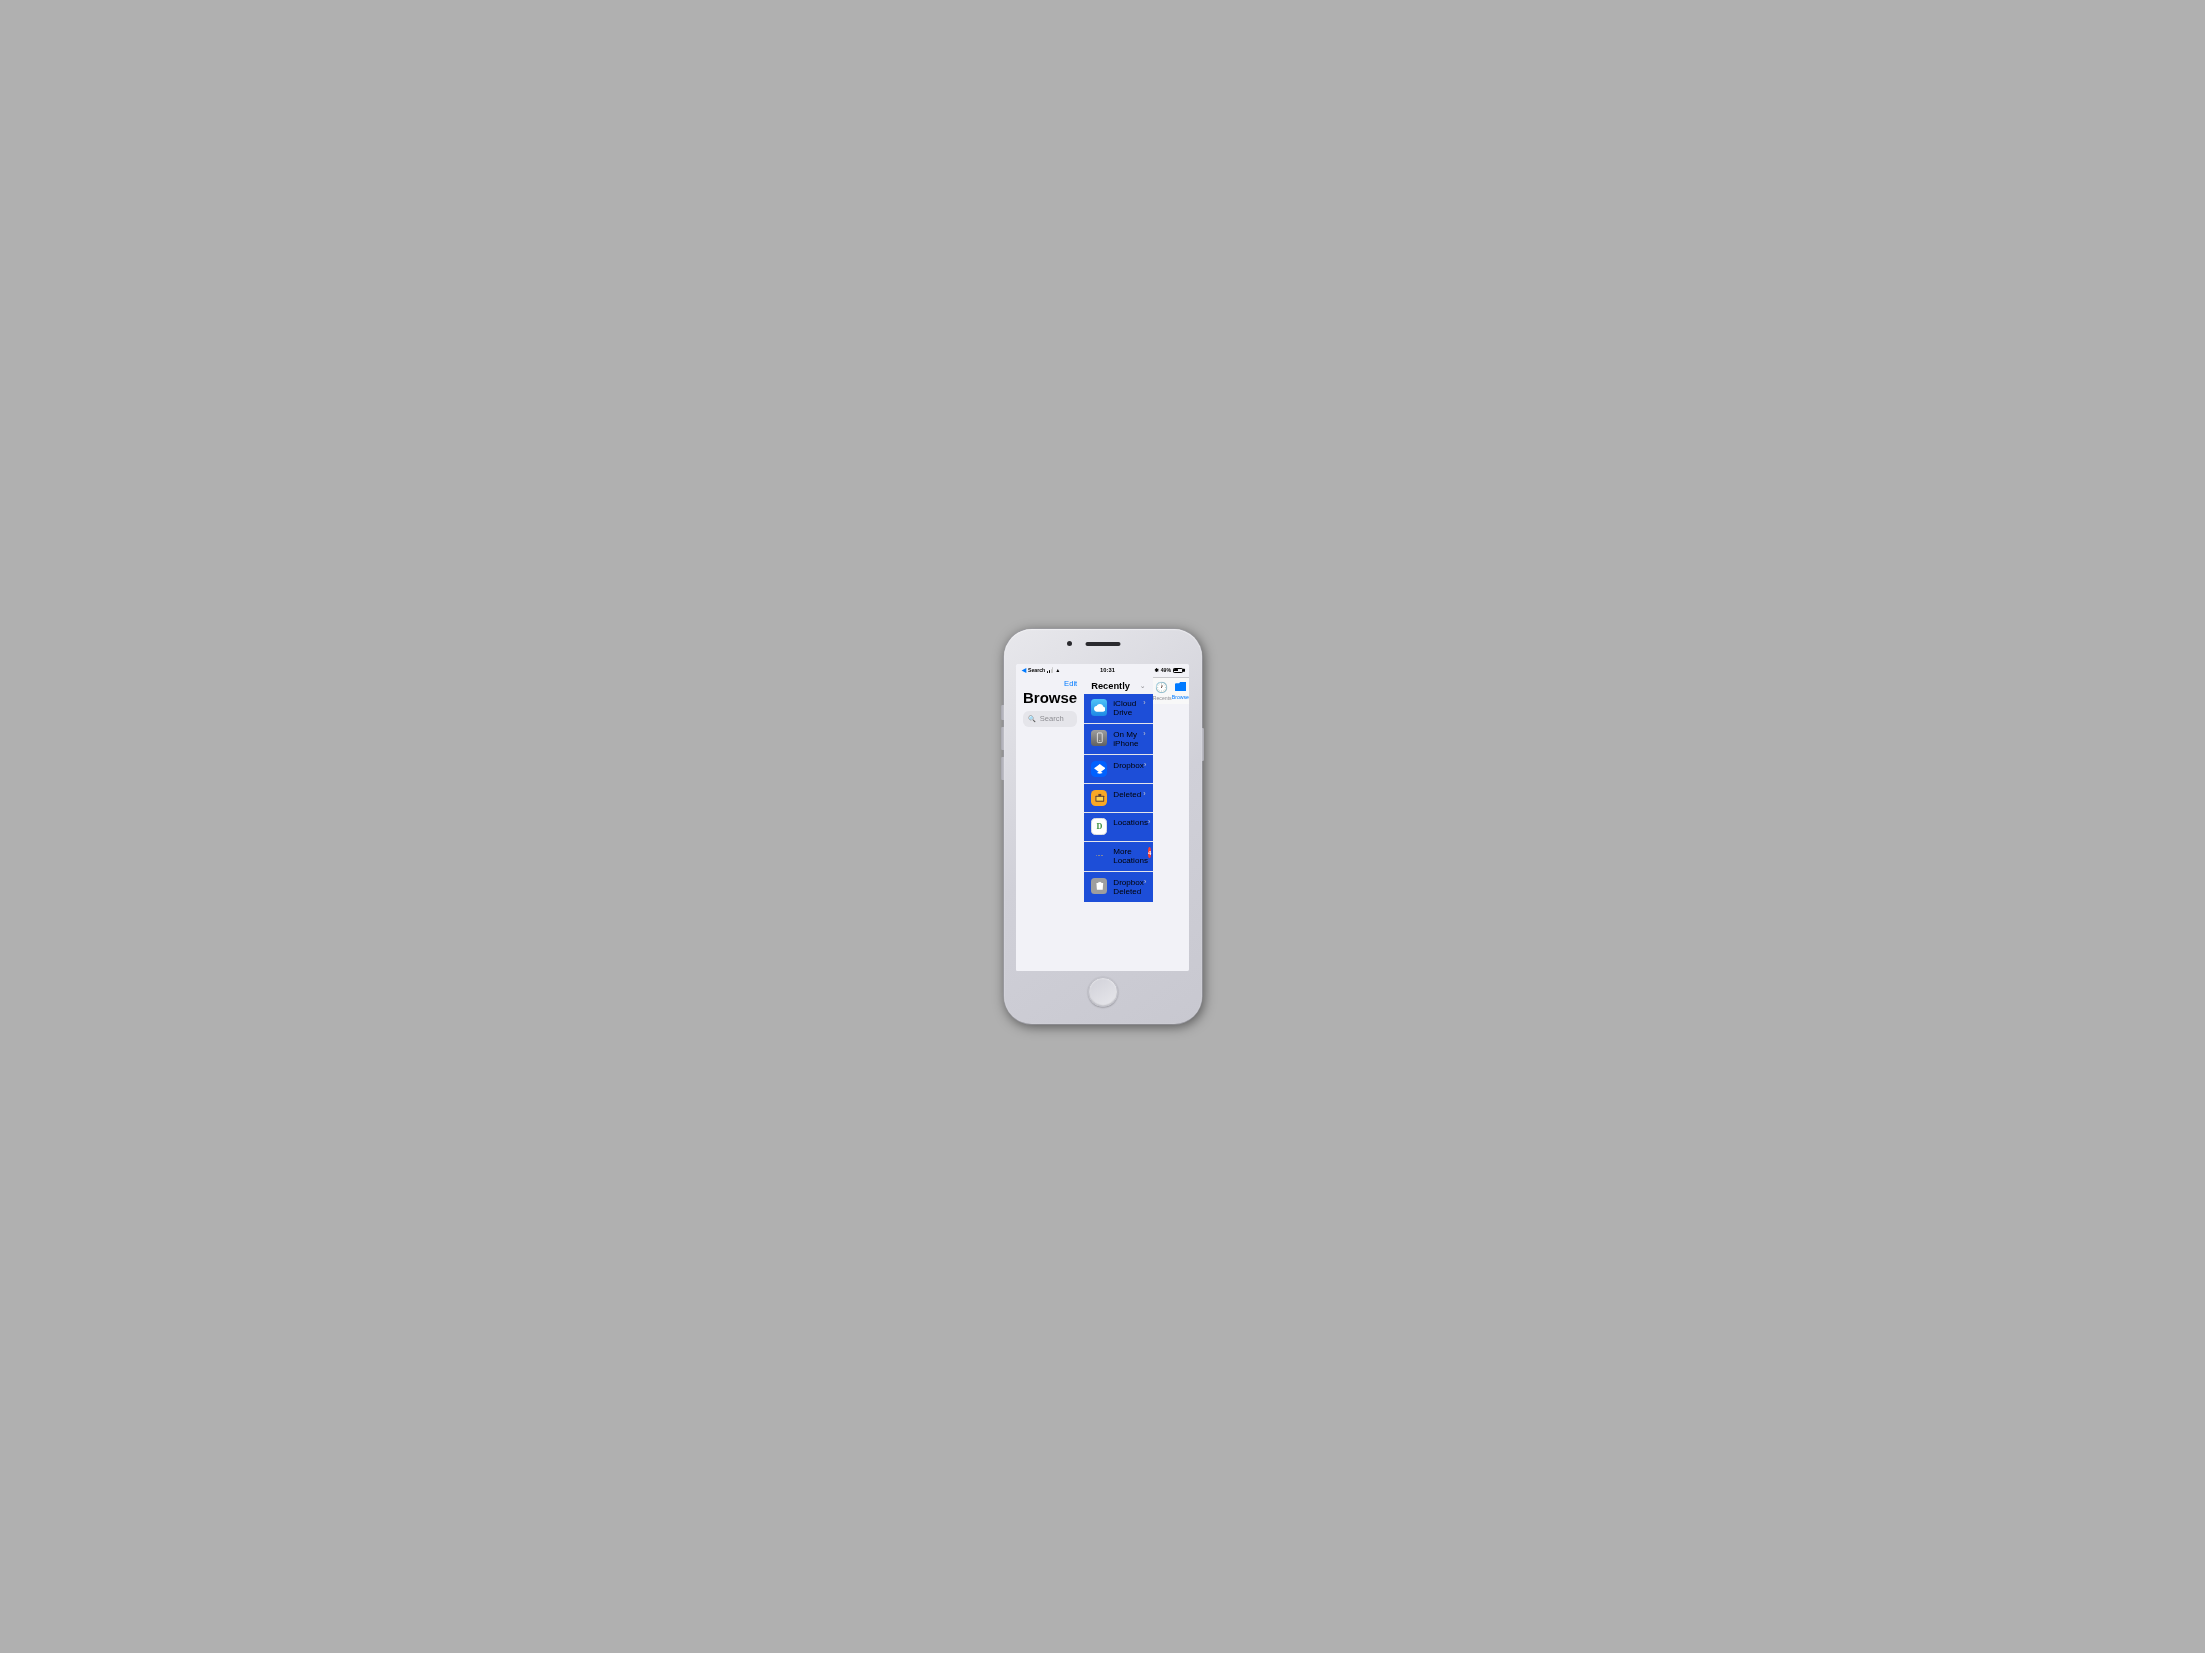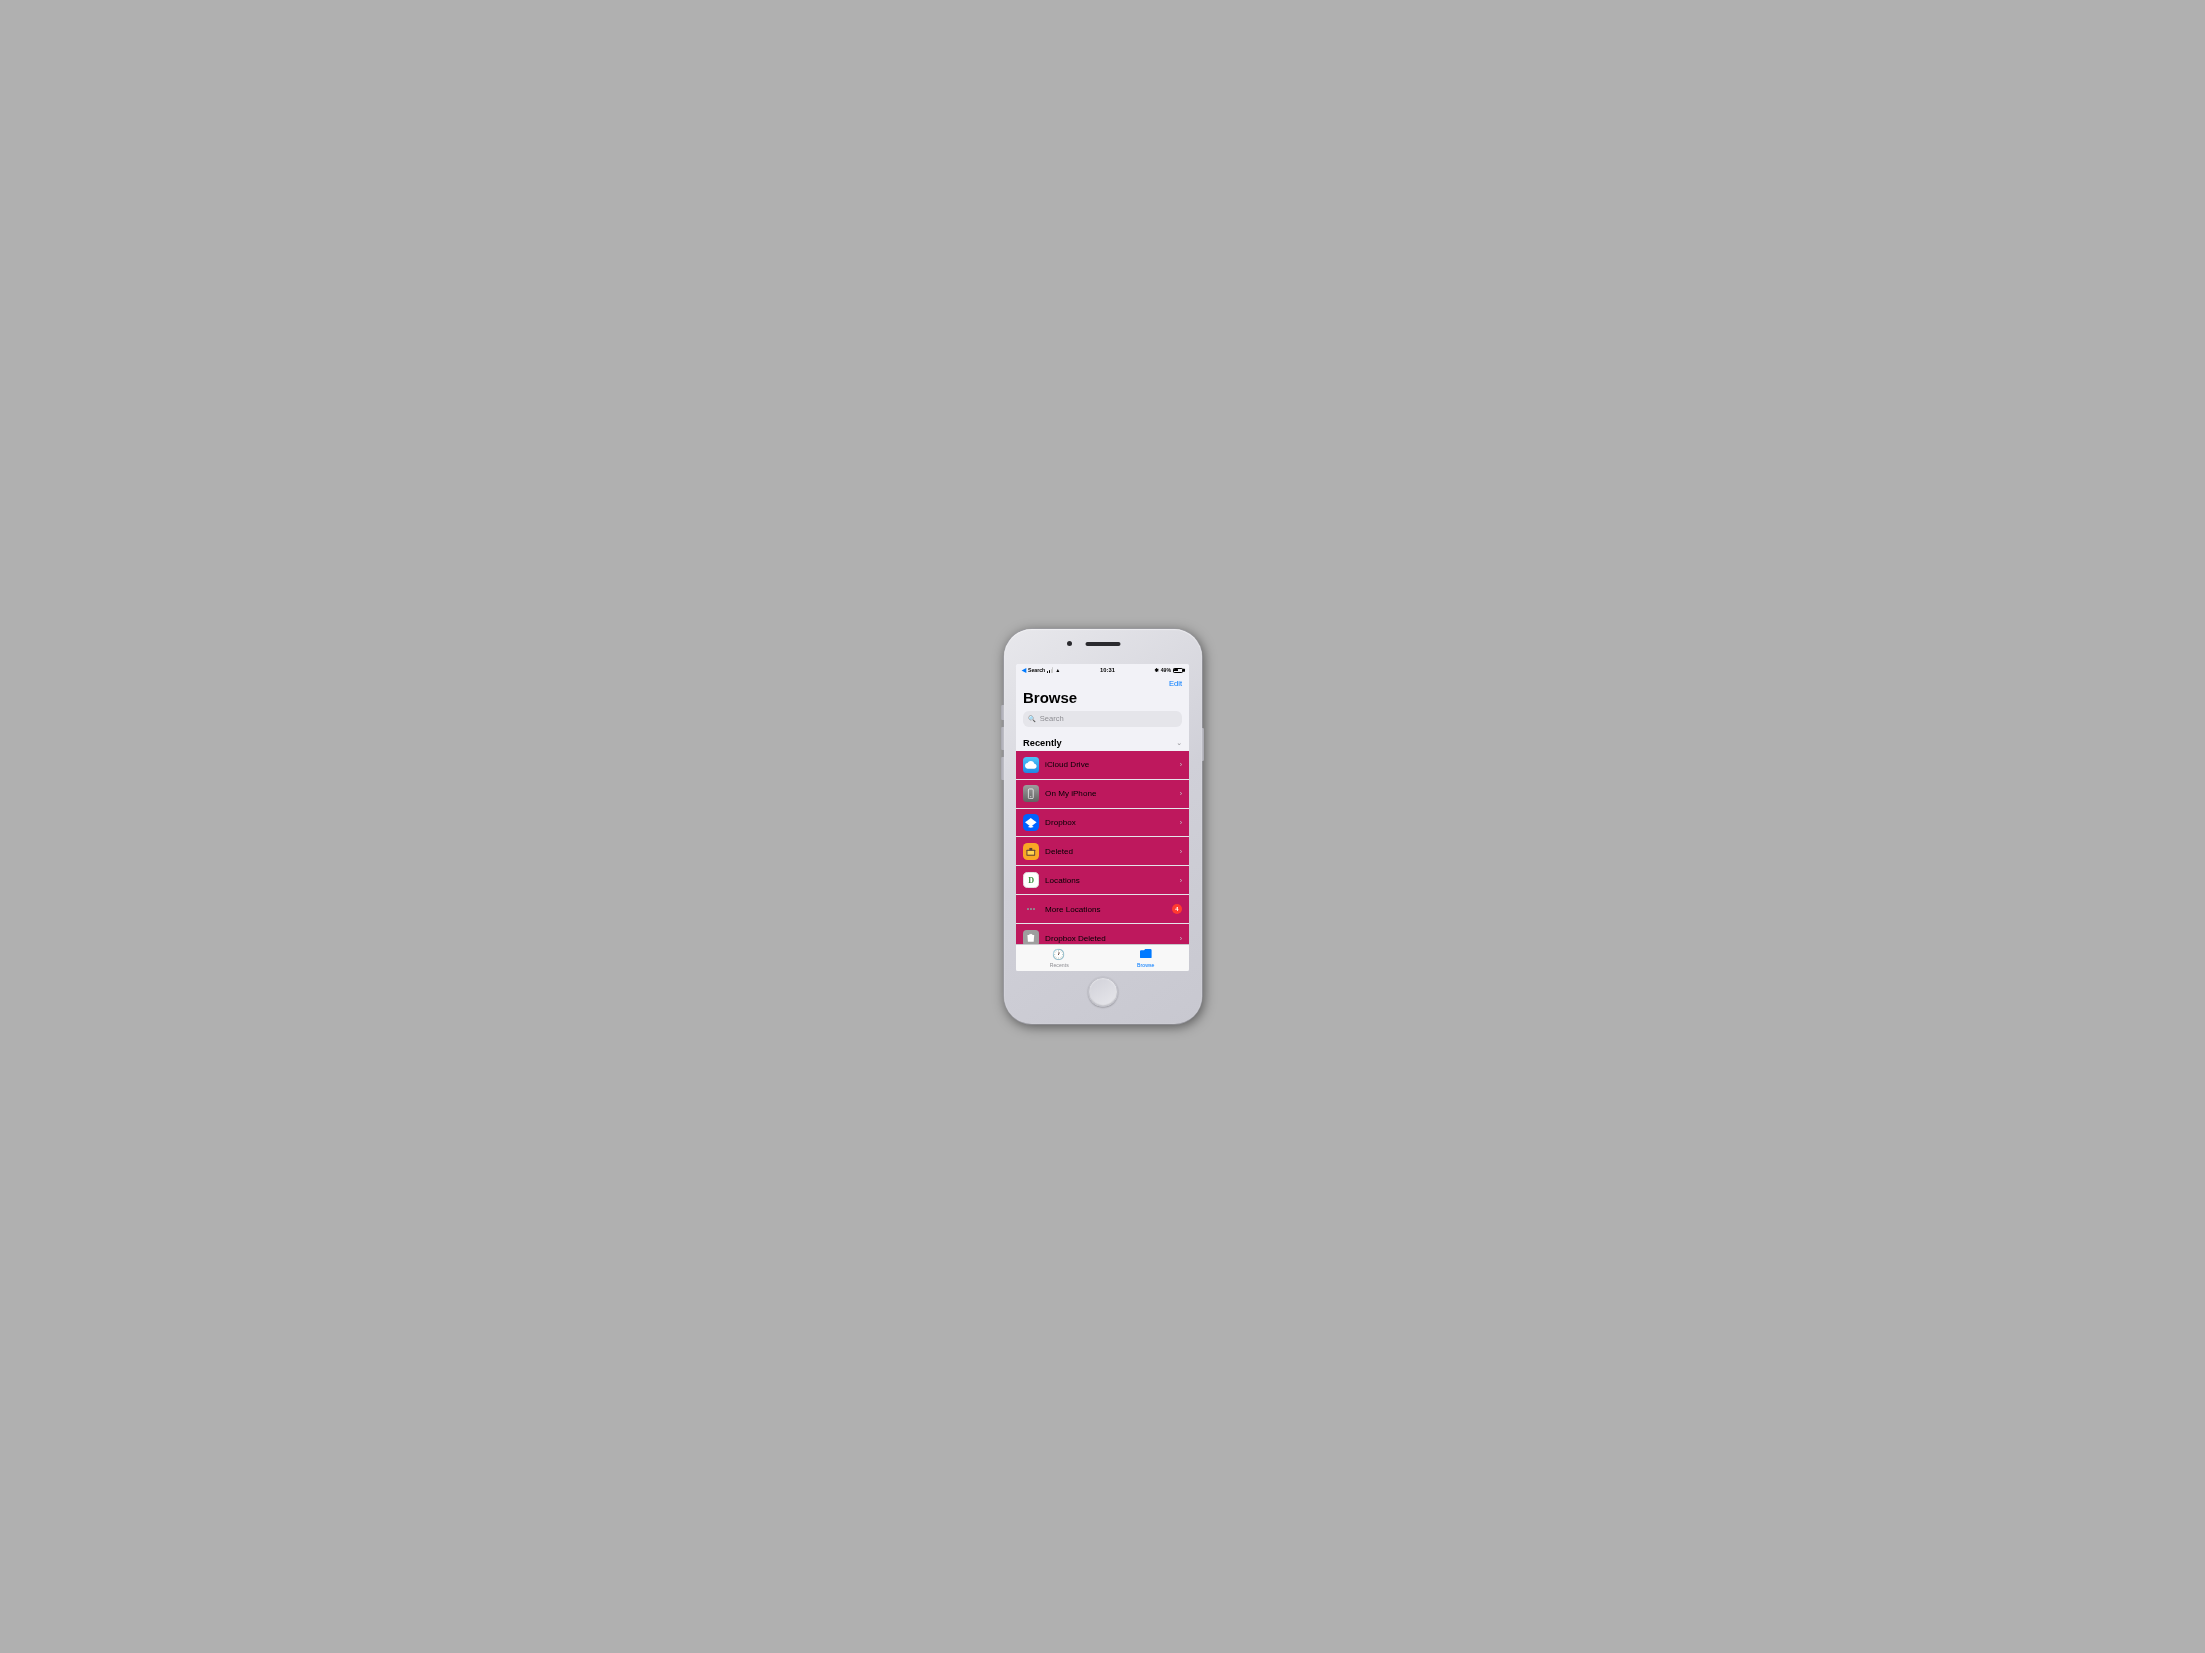--- a/index.html
+++ b/index.html
@@ -162,21 +162,21 @@
       background: #000;
       border-radius: 0.6px;
       width: 49%;
     }
 
     
     .app-content {
       background: #f2f2f7;
       height: calc(100% - 12.8px);
       display: flex;
-      flex-direction: column;
+      flex-direction: row;
     }
 
     .app-header {
       background: #f2f2f7;
       padding: 2.3px 7px 3.5px;
     }
 
     .edit-button {
       text-align: right;
       color: #007aff;
@@ -237,24 +237,24 @@
       font-size: 7px;
     }
 
     .list-group {
       background: #fff;
       margin: 0 0 4.6px 0;
     }
 
     .list-item {
       display: flex;
-      align-items: center;
+      align-items: flex-start;
       padding: 5.8px 7px;
       border-bottom: 0.3px solid #e5e5ea;
-      background: #be185d;
+      background: #1d4ed8;
       position: relative;
     }
 
     .list-item:last-child {
       border-bottom: none;
     }
 
     .item-icon {
       width: 16.3px;
       height: 16.3px;

